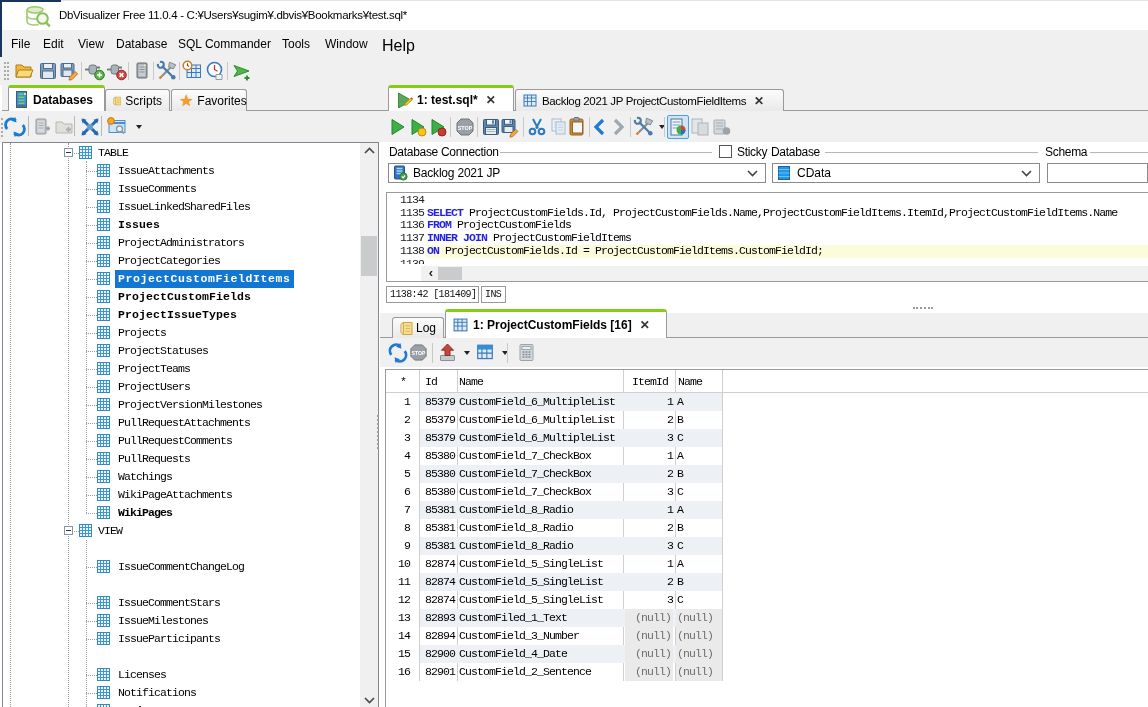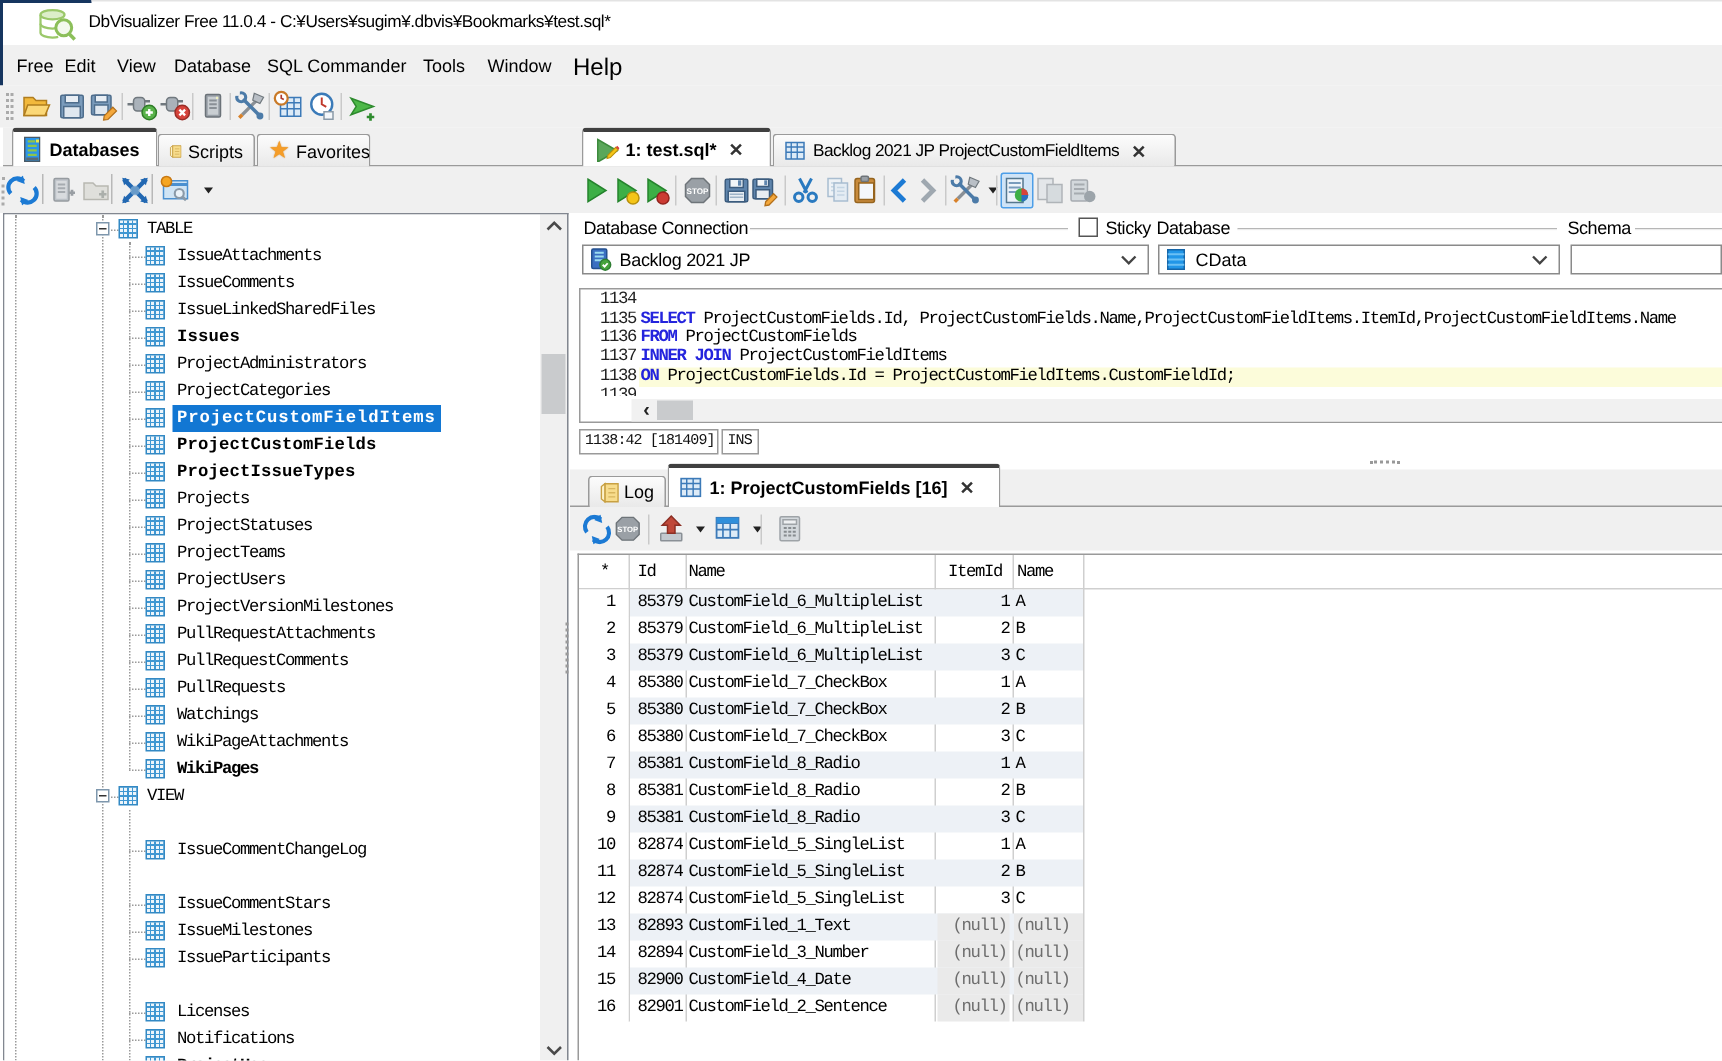--- a/index.html
+++ b/index.html
@@ -3,21 +3,21 @@
 <meta charset="utf-8">
 <style>
 *{margin:0;padding:0;box-sizing:border-box}
 html,body{width:1148px;height:707px;overflow:hidden;background:#fff}
 body{font-family:"Liberation Sans",sans-serif;-webkit-font-smoothing:antialiased}
 #app{position:relative;width:1148px;height:707px;background:#fff}
 .abs{position:absolute}
 .mono{font-family:"Liberation Mono",monospace;font-size:11.5px;letter-spacing:-0.9px;white-space:pre}
 .gray{background:#f0f0f0}
 
-.tab-sel{position:absolute;background:#fff;border:1px solid #9a9a9a;border-bottom:none;border-top:3px solid #404040;border-radius:3px 3px 0 0;display:flex;align-items:center;padding:0 7px}
+.tab-sel{position:absolute;background:#fff;border:1px solid #9a9a9a;border-bottom:none;border-top:3px solid #84cc16;border-radius:3px 3px 0 0;display:flex;align-items:center;padding:0 7px}
 .tab-un{position:absolute;background:linear-gradient(#fcfcfc,#e9e9e9);border:1px solid #9a9a9a;border-bottom:none;border-radius:3px 3px 0 0;display:flex;align-items:center;padding:0 7px}
 .tlabel{font-size:12px;color:#000;white-space:nowrap}
 .tbold{font-weight:bold}
 .closex{font-size:12px;font-weight:bold;color:#333;margin-left:8px}
 
 .dotv{position:absolute;width:1px;border-left:1px dotted #9a9a9a}
 .doth{position:absolute;height:1px;border-top:1px dotted #9a9a9a}
 .trow{position:absolute;left:0;height:18px;width:352px;font-family:"Liberation Mono",monospace;font-size:11.5px;letter-spacing:-0.9px;line-height:18px;white-space:pre;color:#000}
 .tico{position:absolute;width:13px;height:13px;top:2px;border:1px solid #3389c4;background:repeating-linear-gradient(90deg,rgba(0,0,0,0) 0 2px,#3f97d2 2px 3px),repeating-linear-gradient(0deg,#edf5fb 0 2px,#3f97d2 2px 3px)}
 .exp{position:absolute;width:9px;height:9px;top:4px;background:#fff;border:1px solid #7e97ad}
@@ -54,21 +54,21 @@
 <svg class="abs" style="left:24px;top:4px" width="27" height="25" viewBox="0 0 27 25">
 <ellipse cx="11" cy="5.8" rx="8" ry="3.1" fill="#dceec9" stroke="#9bc86a" stroke-width="1.5"></ellipse>
 <path d="M3 5.8v6c0 1.8 3.6 3.2 8 3.2 1.1 0 2.1-.1 3-.2" fill="none" stroke="#9bc86a" stroke-width="1.5"></path>
 <path d="M3 11.8v6c0 1.8 3.6 3.2 8 3.2 1.4 0 2.7-.1 3.8-.4" fill="none" stroke="#9bc86a" stroke-width="1.5"></path>
 <circle cx="18.5" cy="14.5" r="5.3" fill="#f2f8ec" fill-opacity=".9" stroke="#8cbf5a" stroke-width="2"></circle>
 <line x1="22.4" y1="18.9" x2="25.8" y2="22.3" stroke="#8cbf5a" stroke-width="2.4"></line>
 </svg>
 <div class="abs" style="left:59px;top:9px;font-size:11.5px;letter-spacing:-0.3px;color:#000">DbVisualizer Free 11.0.4 - C:¥Users¥sugim¥.dbvis¥Bookmarks¥test.sql*</div>
 
 <div class="abs gray" style="left:2px;top:30px;width:1146px;height:27px"></div>
-<div class="abs" style="top:37px;left:11px;font-size:12px">Free</div>
+<div class="abs" style="top:37px;left:11px;font-size:12px">File</div>
 <div class="abs" style="top:37px;left:43px;font-size:12px">Edit</div>
 <div class="abs" style="top:37px;left:78px;font-size:12px">View</div>
 <div class="abs" style="top:37px;left:116px;font-size:12px">Database</div>
 <div class="abs" style="top:37px;left:178px;font-size:12px">SQL Commander</div>
 <div class="abs" style="top:37px;left:282px;font-size:12px">Tools</div>
 <div class="abs" style="top:37px;left:325px;font-size:12px">Window</div>
 <div class="abs" style="top:37px;left:382px;font-size:16px">Help</div>
 
 <div class="abs gray" style="left:0;top:57px;width:1148px;height:28px"></div>
 <div class="abs" style="left:4px;top:62px;width:5px;height:18px;border-left:2px dotted #aaa;border-right:2px dotted #aaa"></div>

